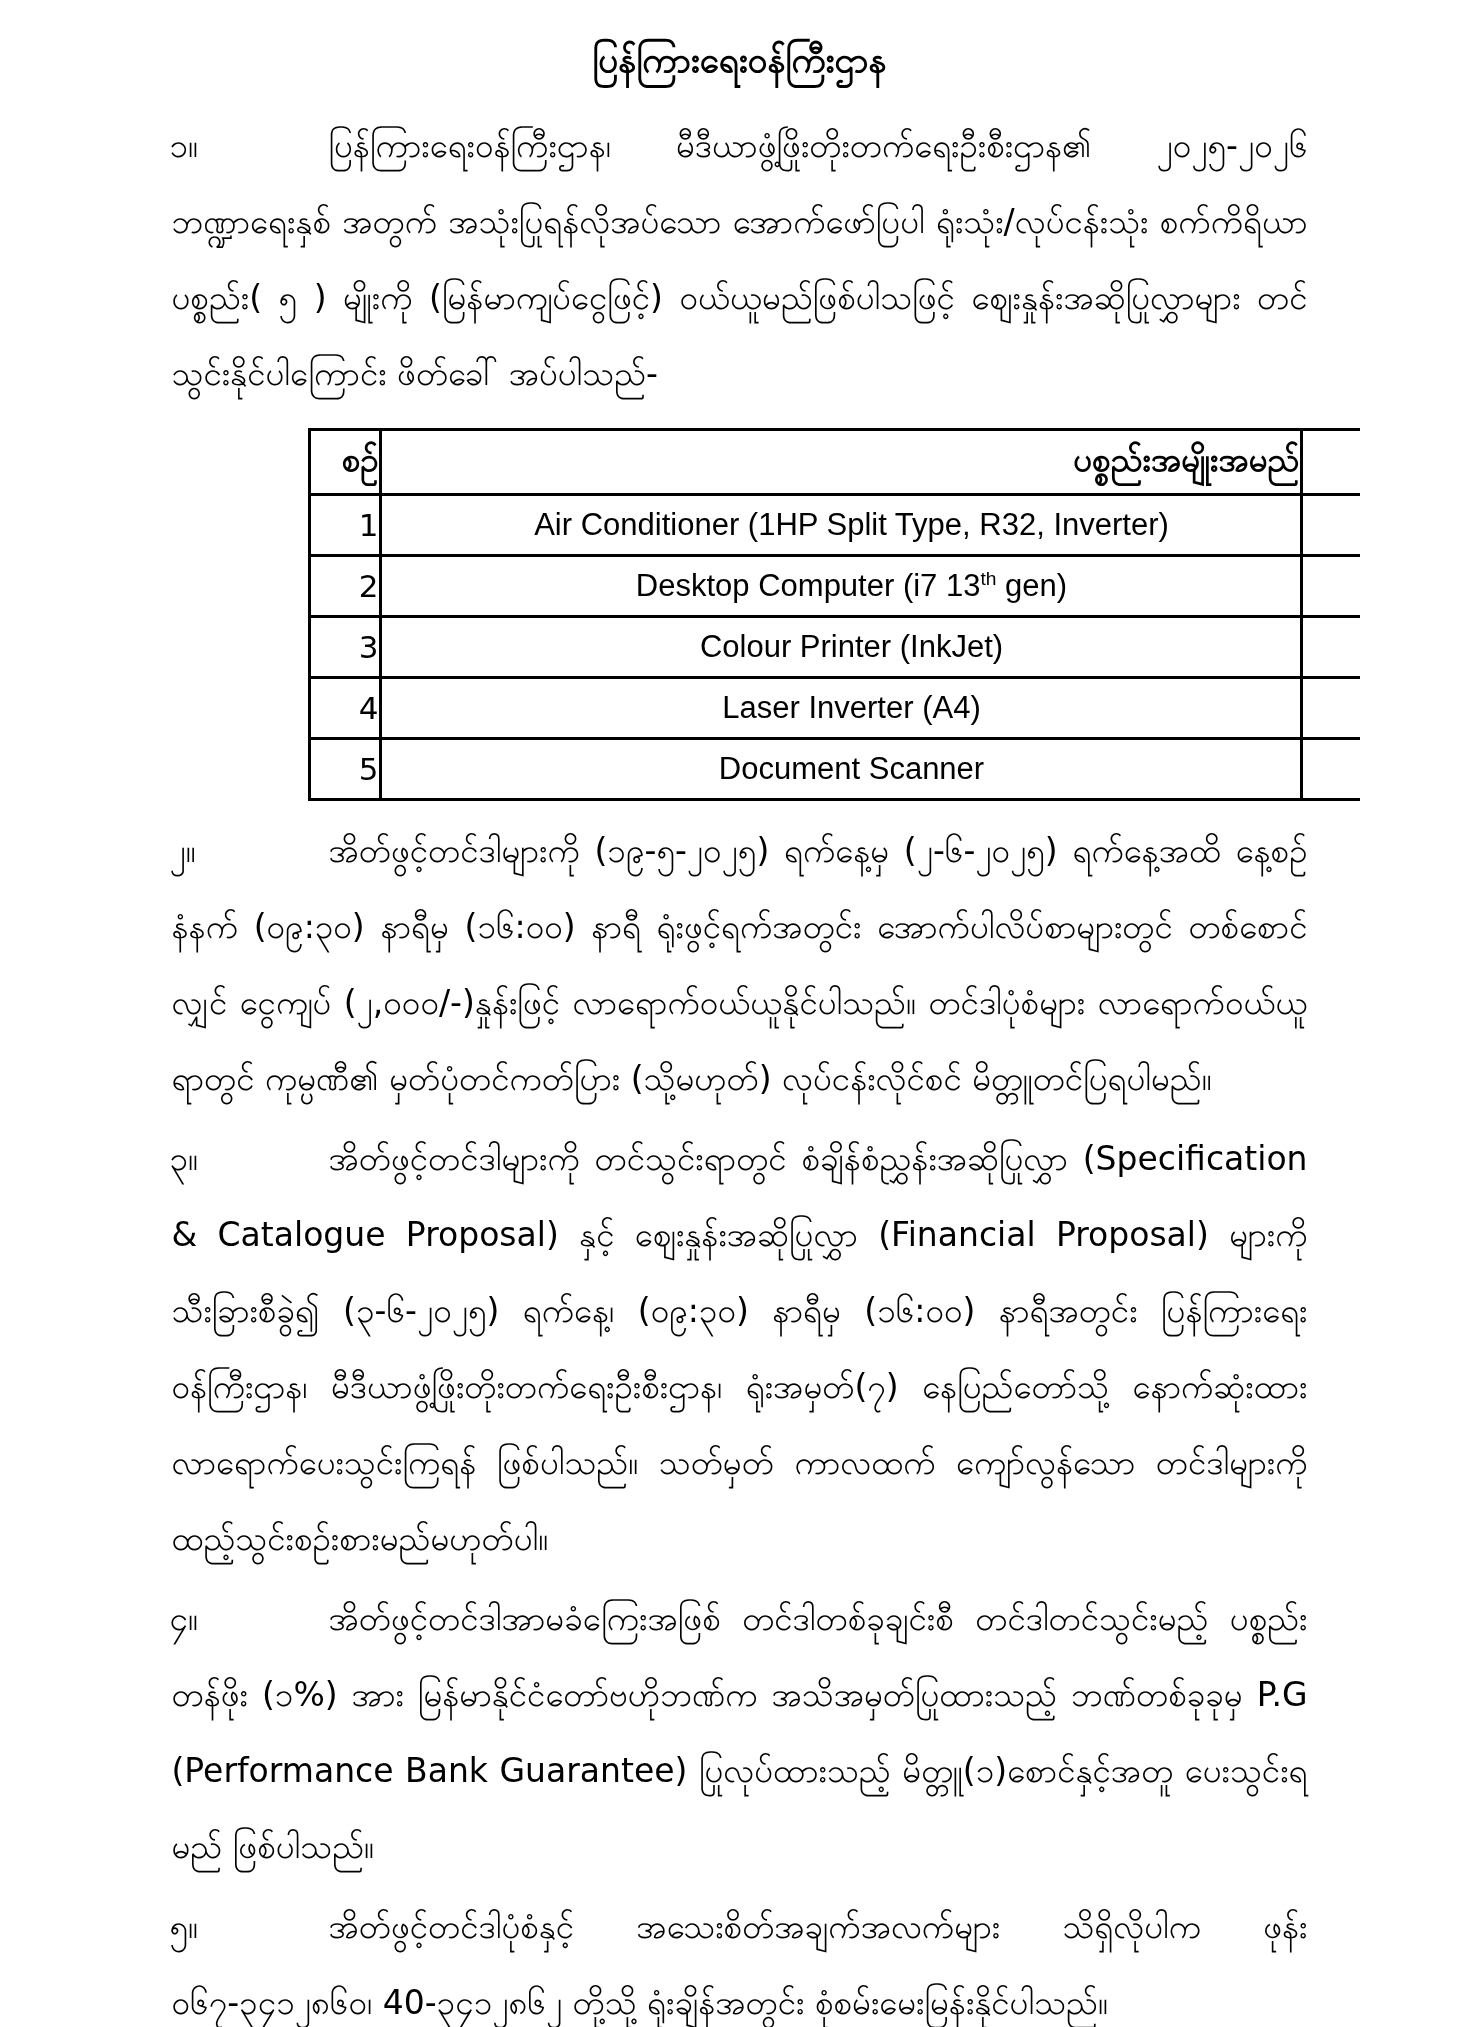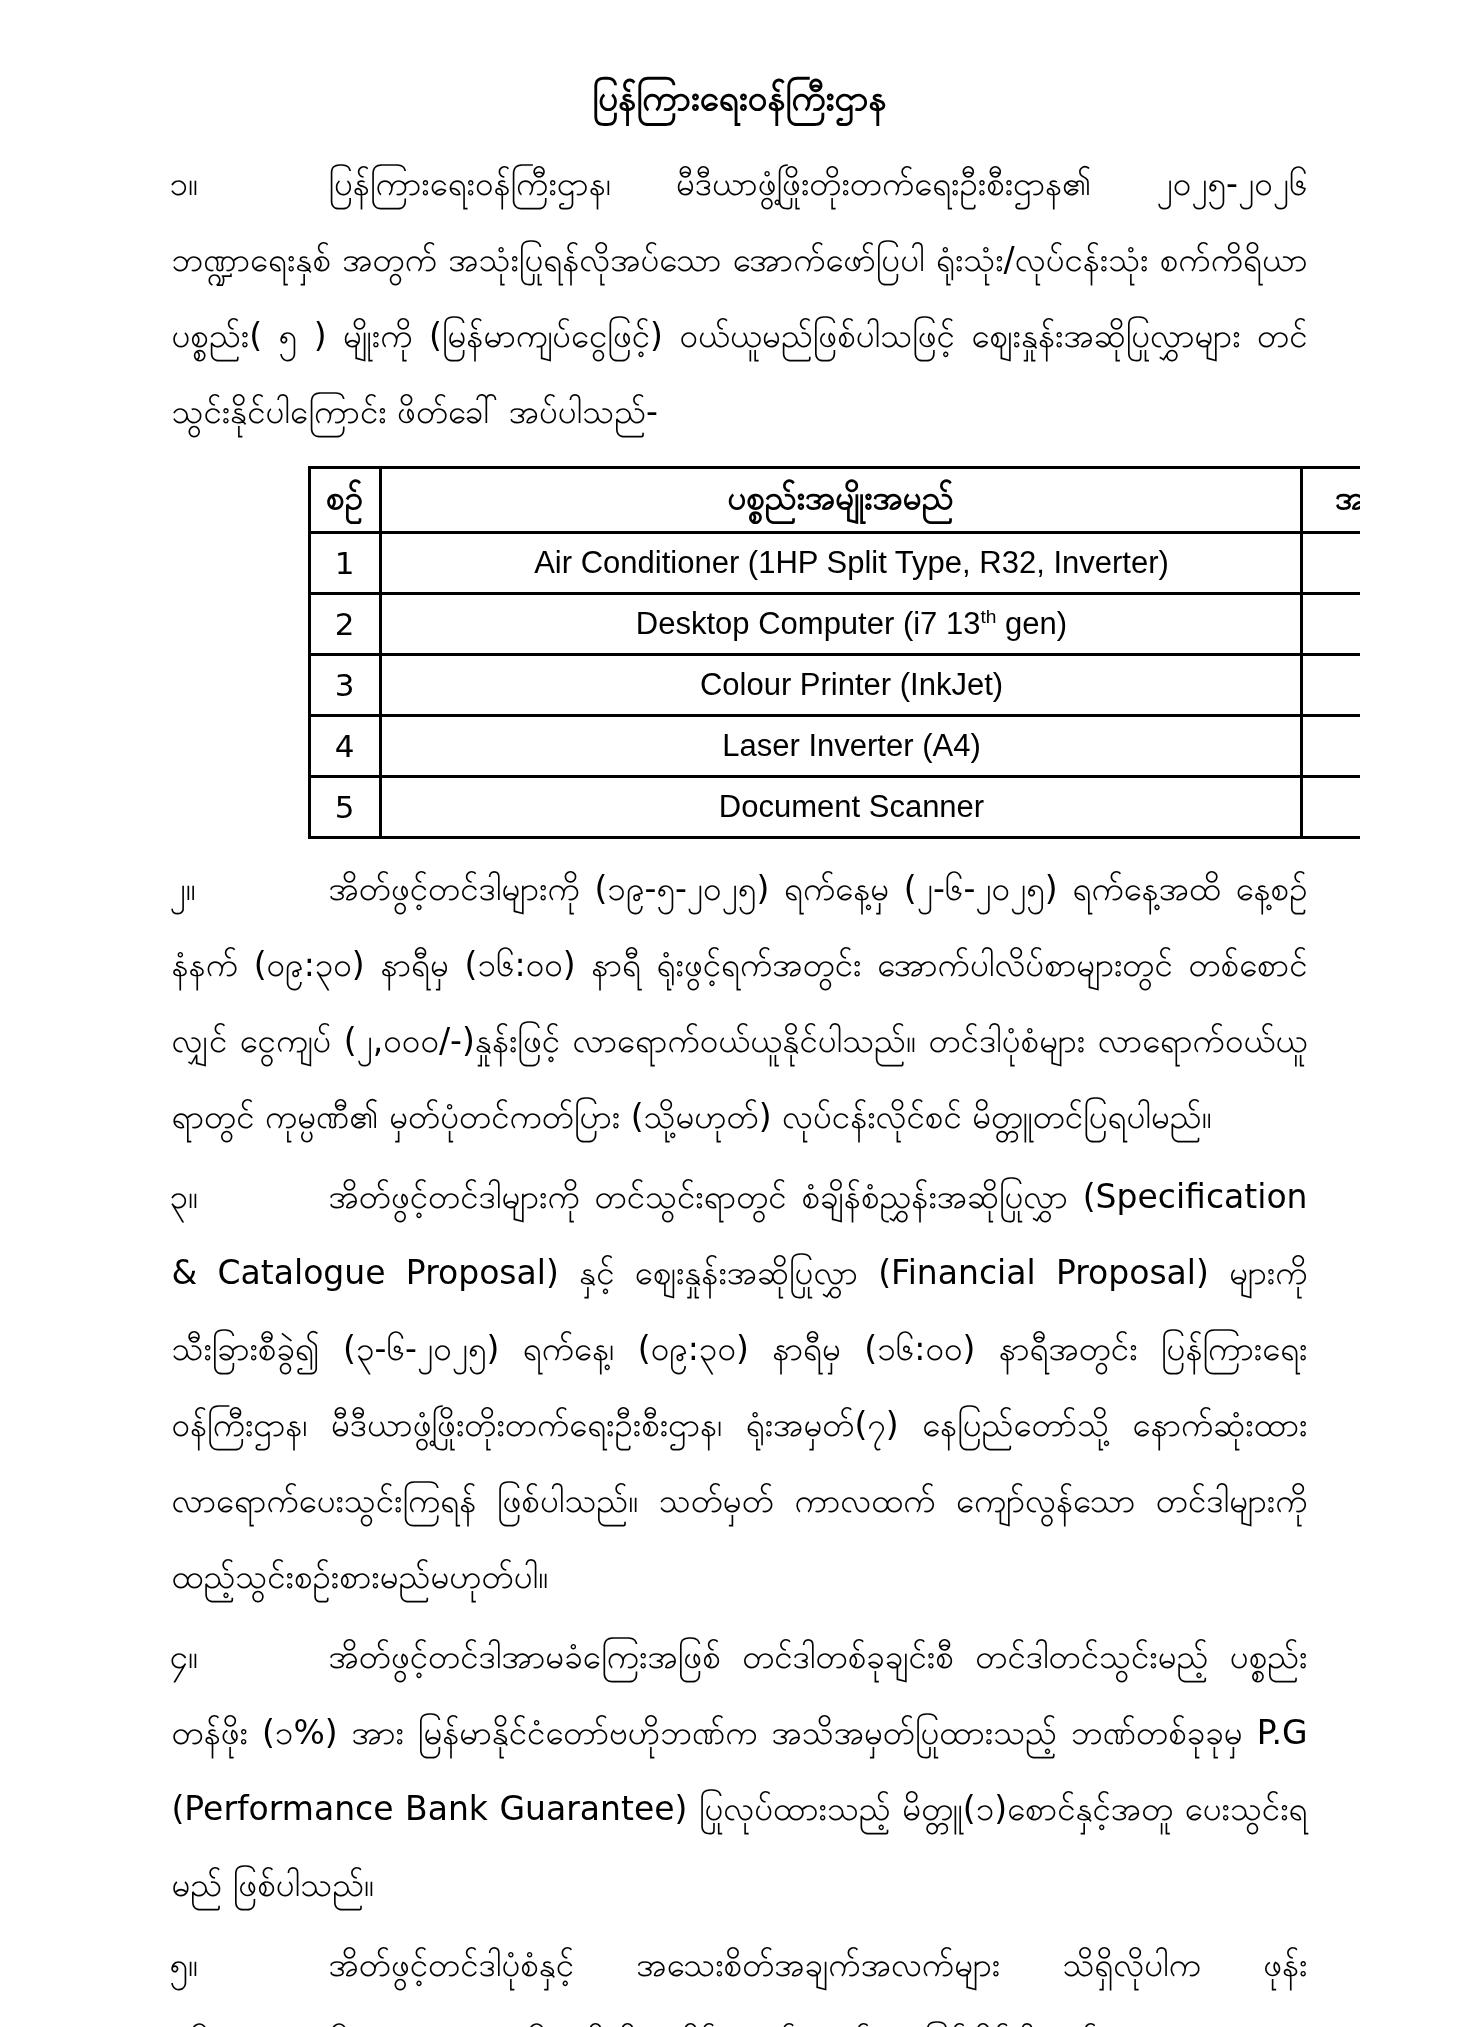--- a/index.html
+++ b/index.html
@@ -8,21 +8,21 @@
     background: #ffffff;
   }
   .page {
     position: relative;
     width: 1240px;
     height: 2027px;
     margin: 0 auto;
     background: #ffffff;
     color: #000000;
     box-sizing: border-box;
-    padding: 64px 48px 0 48px;
+    padding: 26px 48px 0 48px;
     overflow: hidden;
     font-family: "DejaVu Sans", "Liberation Sans", sans-serif;
   }
   .title-block {
     text-align: center;
     font-weight: 700;
     font-size: 35px;
     line-height: 68px;
     margin-bottom: 14px;
   }
@@ -46,21 +46,21 @@
   table.items-table {
     border-collapse: collapse;
     table-layout: fixed;
     width: 1222px;
     margin: 16px 0 12px 140px;
   }
   .items-table th, .items-table td {
     border: 3px solid #000000;
     padding: 0;
     vertical-align: middle;
-    text-align: center;
+    text-align: right;
     overflow: hidden;
   }
   .items-table th {
     font-size: 33px;
     font-weight: 700;
     height: 62px;
   }
   .items-table td {
     height: 58px;
     font-size: 31px;

